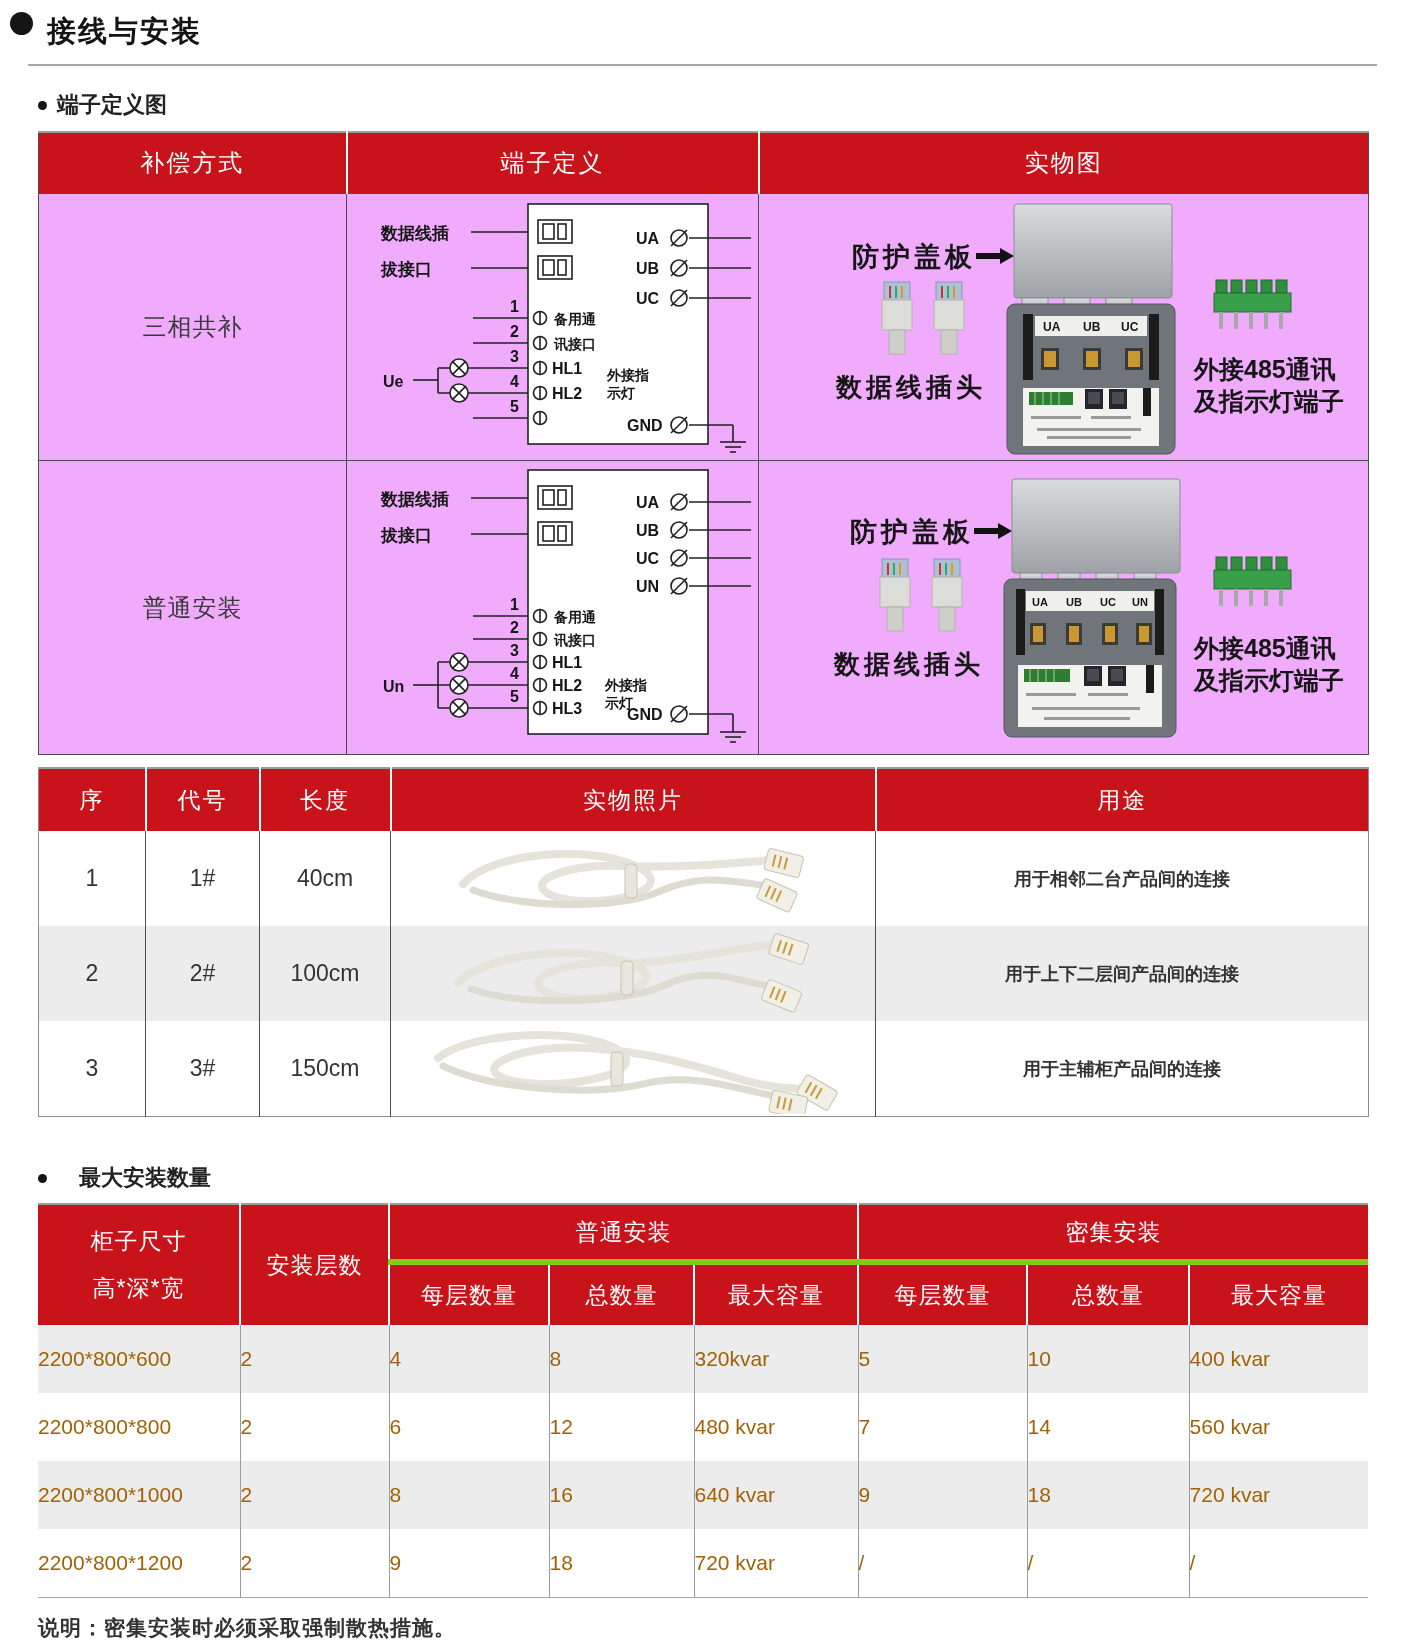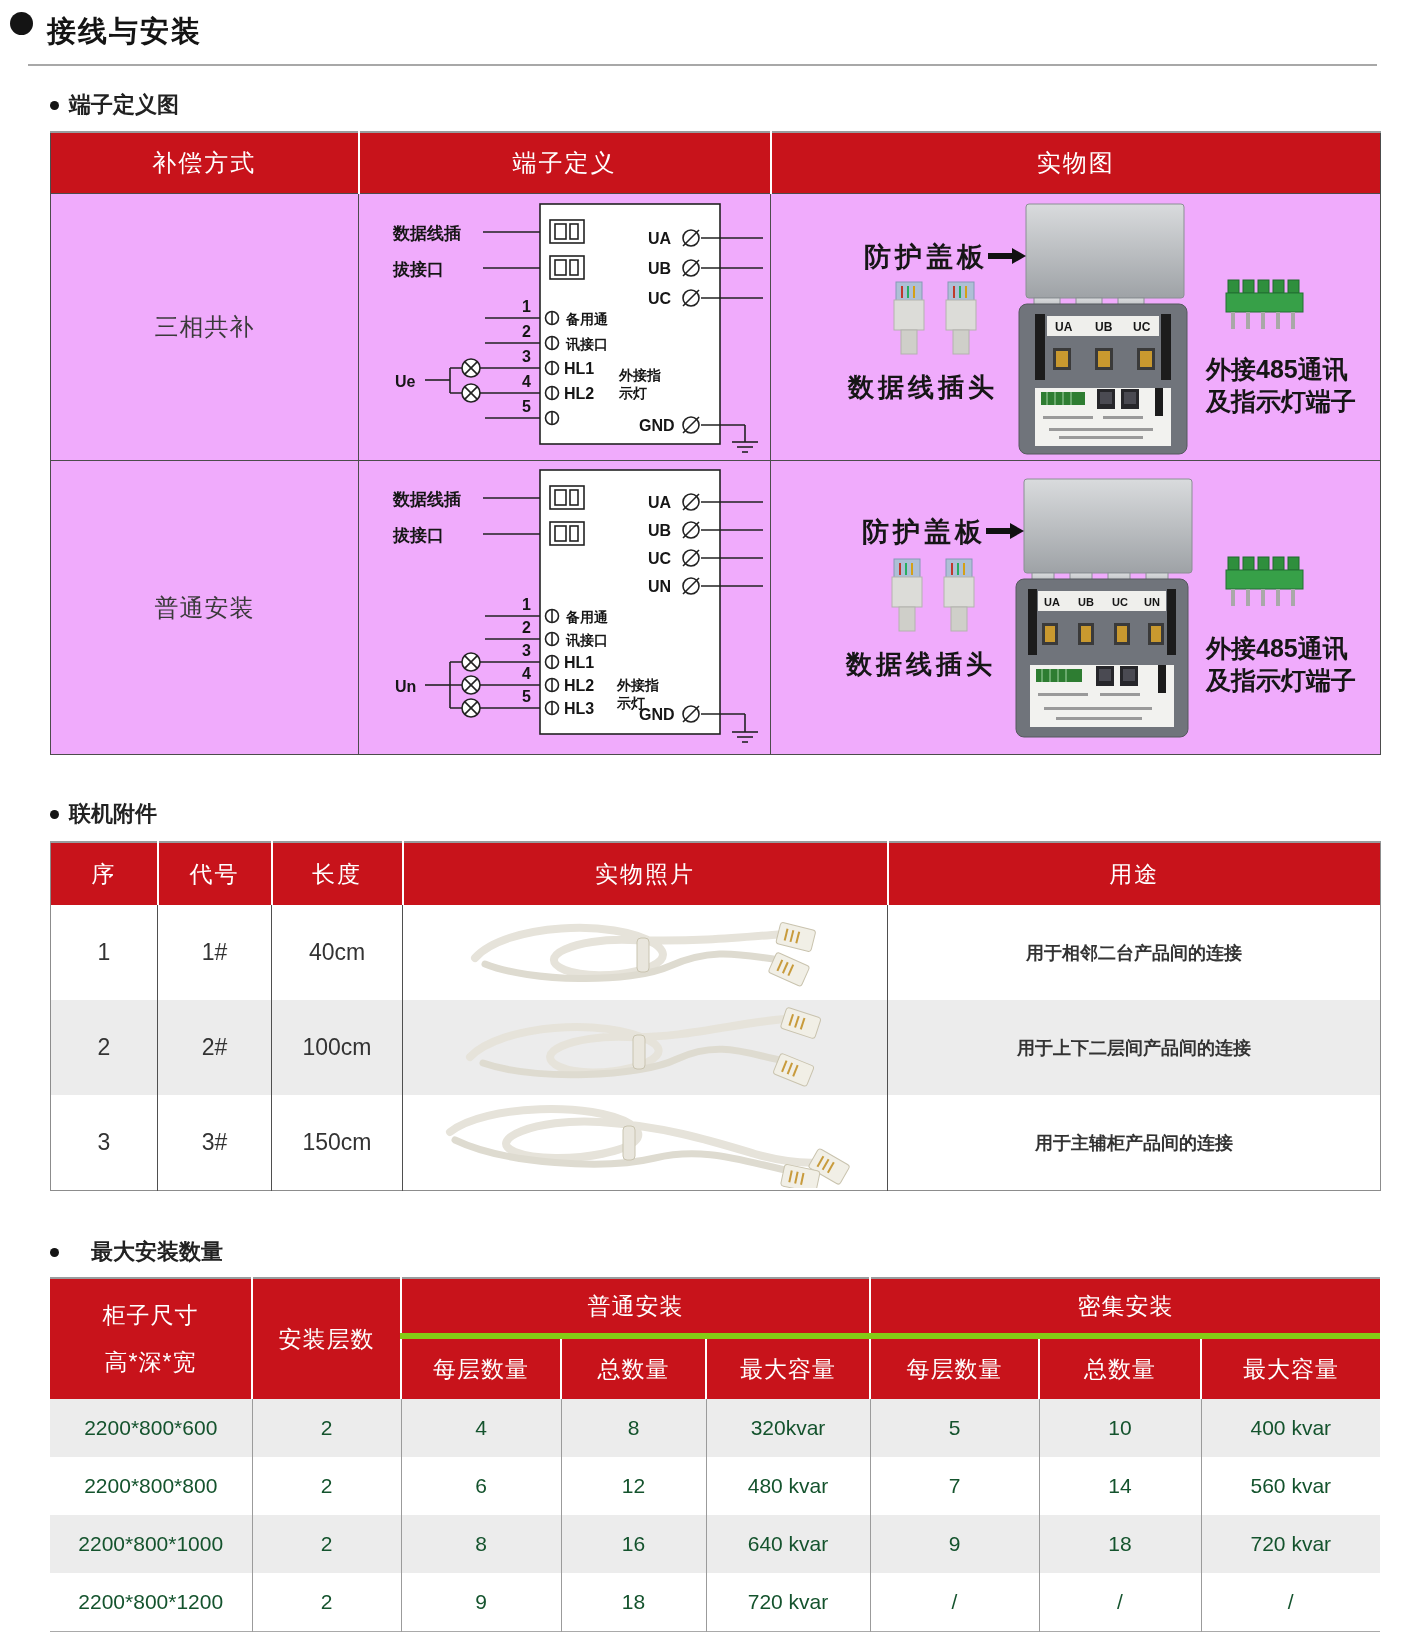--- a/index.html
+++ b/index.html
@@ -4,21 +4,21 @@
 <style>
   html,body{margin:0;padding:0;}
   body{
     width:1405px;height:1650px;overflow:hidden;background:#fff;
     font-family:"Liberation Sans","DejaVu Sans",sans-serif;color:#333;
   }
   .hdr{display:flex;gap:14px;padding:12px 0 0 10px;}
   .bullet-lg{width:23px;height:23px;border-radius:50%;background:#141414;flex:0 0 auto;}
   .h1{font-size:29px;font-weight:bold;color:#141414;letter-spacing:2px;}
   .rule{border-top:2px solid #a8a8a8;margin:12px 28px 0 28px;height:0;}
-  .content{margin:0 37px 0 50px;}
+  .content{margin:0 37px 0 38px;}
   .subtitle{display:flex;align-items:center;gap:10px;font-size:22px;font-weight:bold;color:#222;}
   .subtitle .bullet-sm{width:9px;height:9px;border-radius:50%;background:#141414;flex:0 0 auto;}
   .st1{margin-top:24px;}
   .st2{margin-top:44px;}
   .st3{margin-top:46px;gap:32px;}
 
   table{border-collapse:collapse;table-layout:fixed;width:1330px;}
   th{background:#c8131b;color:#fff;font-weight:normal;padding:0;}
   td{padding:0;}
 
@@ -45,21 +45,21 @@
   
   .t3{margin-top:10px;border-top:2px solid #9a9d9e;border-bottom:1px solid #a9a9a9;}
   .t3 thead th{font-size:23px;letter-spacing:1px;border-right:2px solid #fff;border-bottom:6px solid #84cc16;}
   .t3 thead tr:first-child th:last-child{border-right:none;}
   .t3 thead tr.subrow th{height:60px;}
   .t3 thead tr.subrow th:last-child{border-right:none;}
   .t3 thead tr.subrow th{border-bottom:none;}
   .t3 th.th-size,.t3 th.th-layers{border-bottom:none;}
   .t3 th.th-group{height:54px;}
   .t3 th.th-size .l1{margin-bottom:16px;}
-  .t3 td{height:58px;text-align:center;vertical-align:middle;font-size:21px;color:#14532d;background:#fff;}
+  .t3 td{height:68px;vertical-align:middle;font-size:21px;color:#a16207;background:#fff;}
   .t3 td:not(:last-child){border-right:1px solid #9b9b9b;}
   .t3 tr.stripe td{background:#ececec;}
 
   .note{margin:16px 0 0 38px;font-size:21px;font-weight:bold;color:#333;letter-spacing:1px;}
 </style>
 </head>
 <body>
 
 <div class="hdr">
   <span class="bullet-lg"></span>
@@ -476,24 +476,20 @@
               <rect x="63" y="32" width="4" height="17" fill="#a8a8a8"></rect>
             </g>
             <text x="430" y="192" font-size="25">外接485通讯</text>
             <text x="430" y="224" font-size="25">及指示灯端子</text>
           </svg>
         </td>
       </tr>
     </tbody>
   </table>
 
-  <div class="subtitle st2">
-    <span class="bullet-sm"></span>
-    <span>联机附件</span>
-  </div>
 
   <table class="t2">
     <colgroup>
         <col style="width:107px">
         <col style="width:114px">
         <col style="width:131px">
         <col style="width:485px">
         <col style="width:493px">
       </colgroup>
     <thead>

